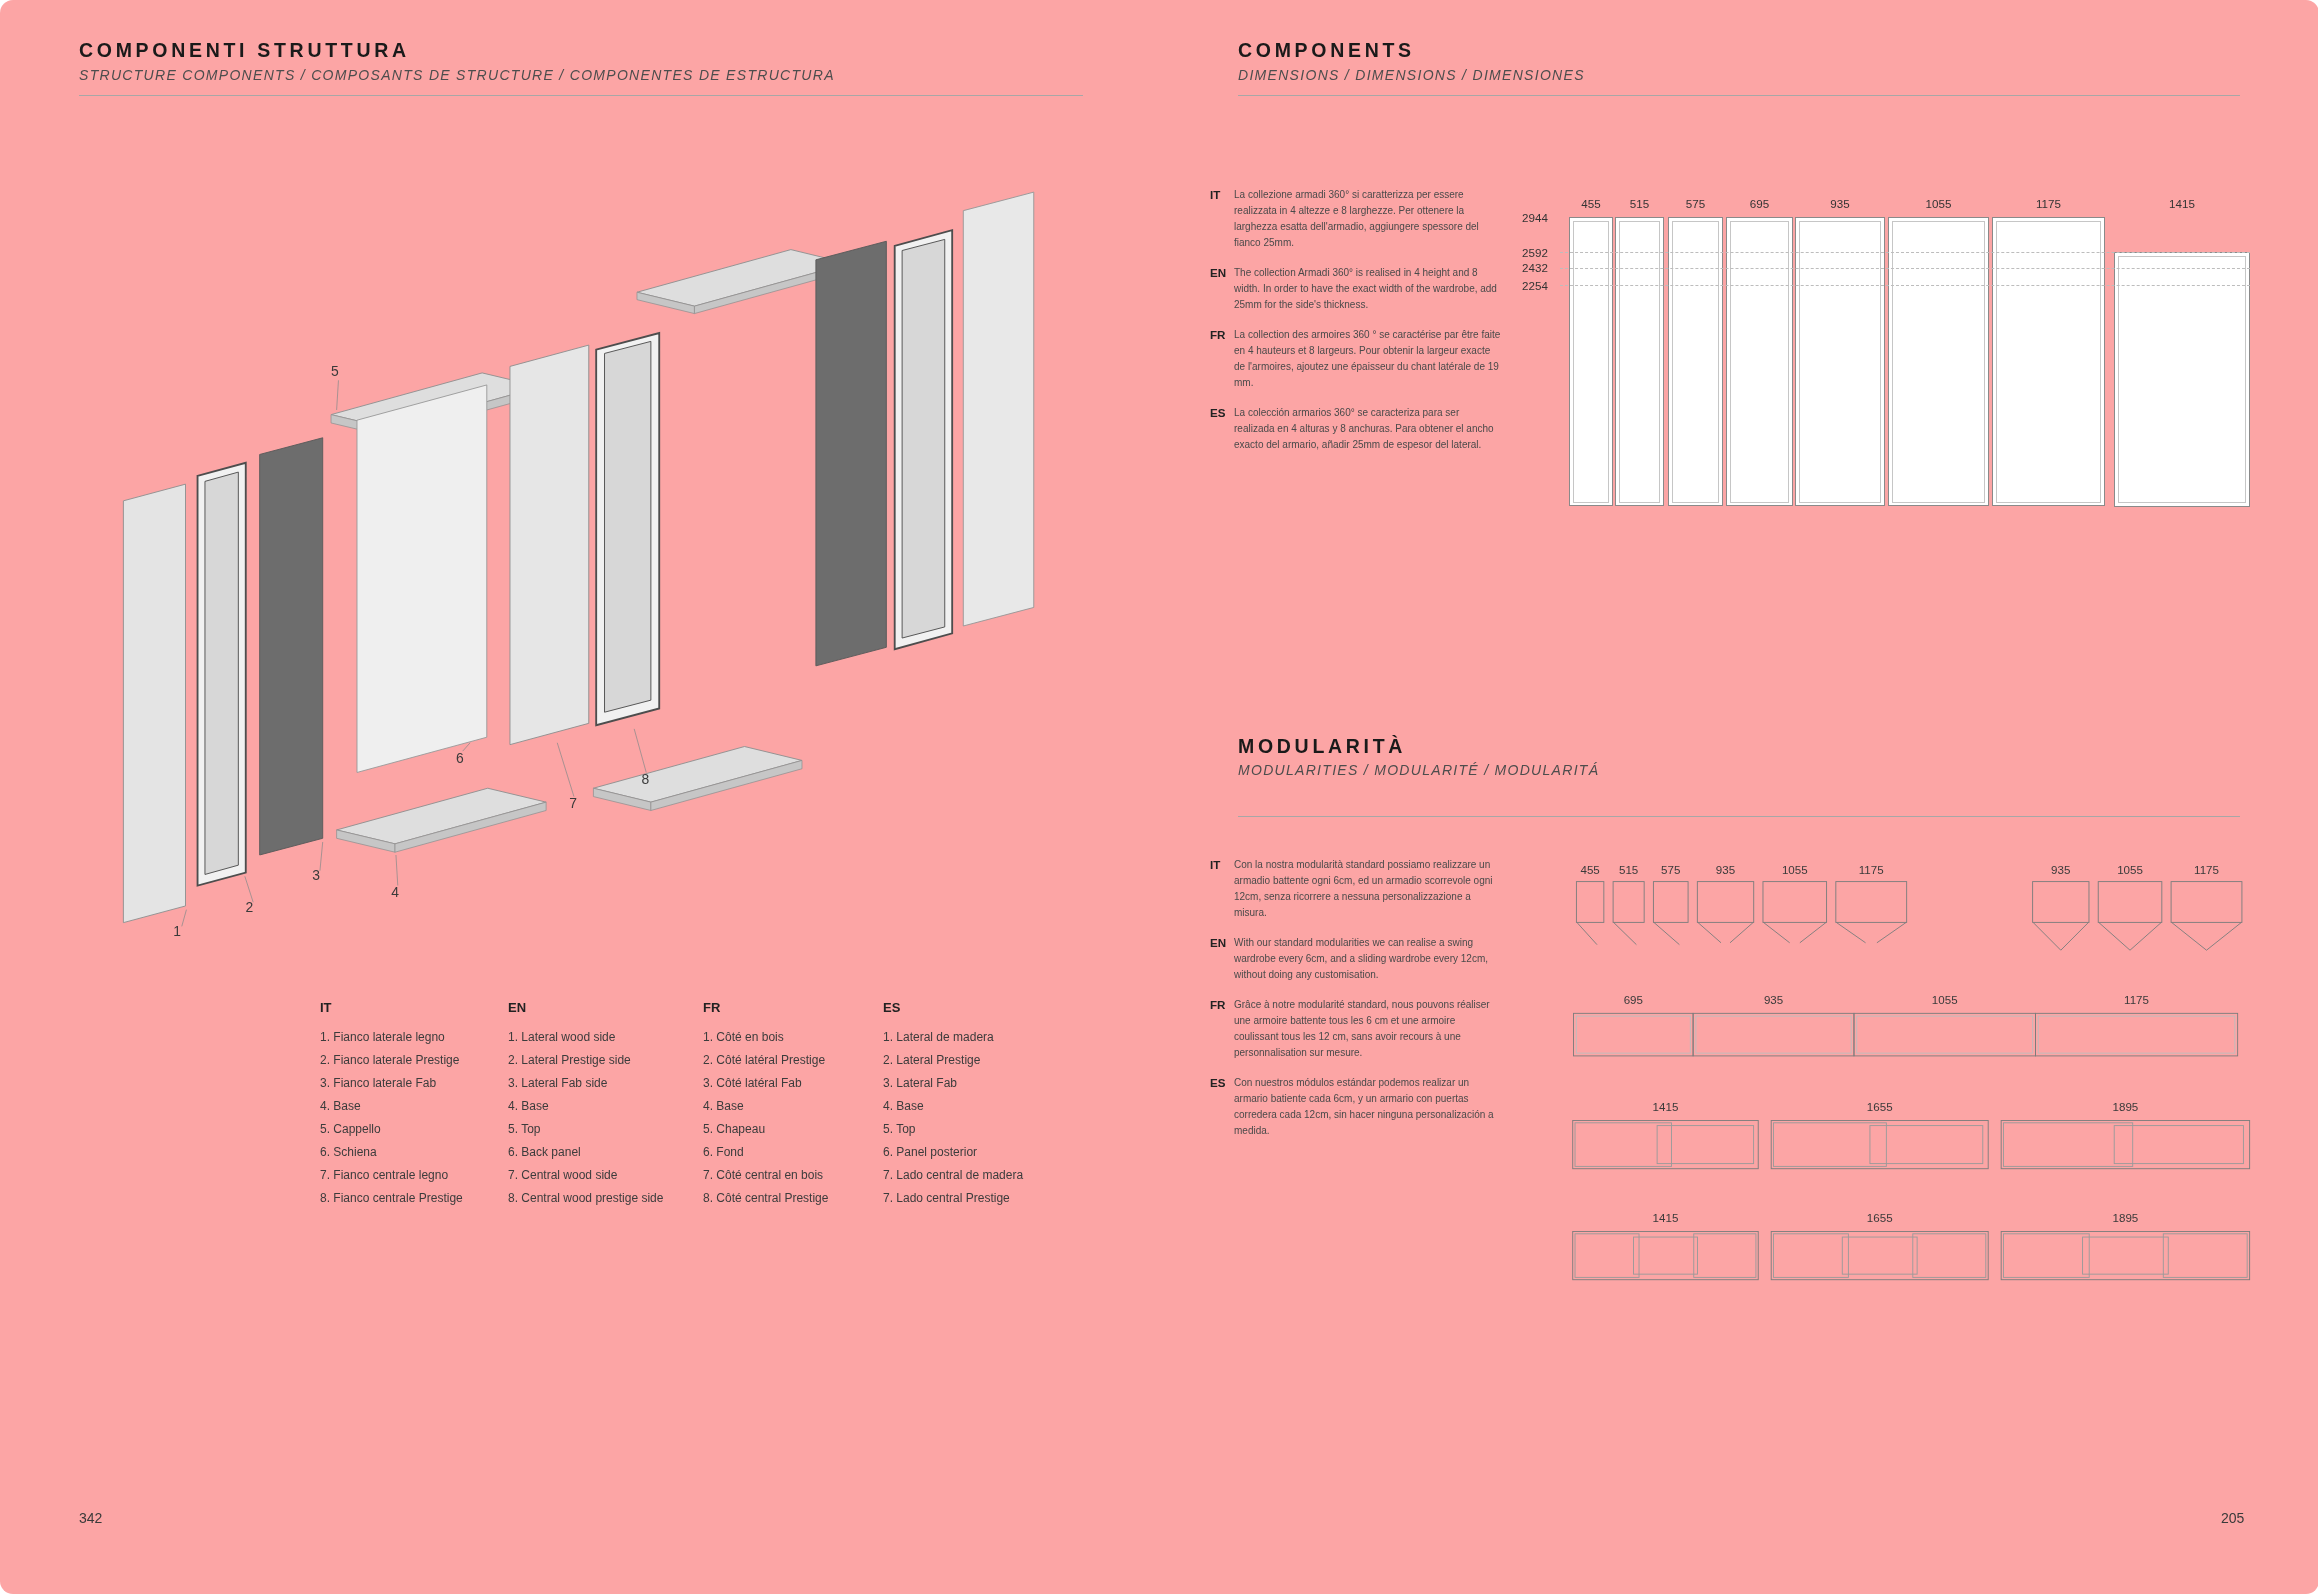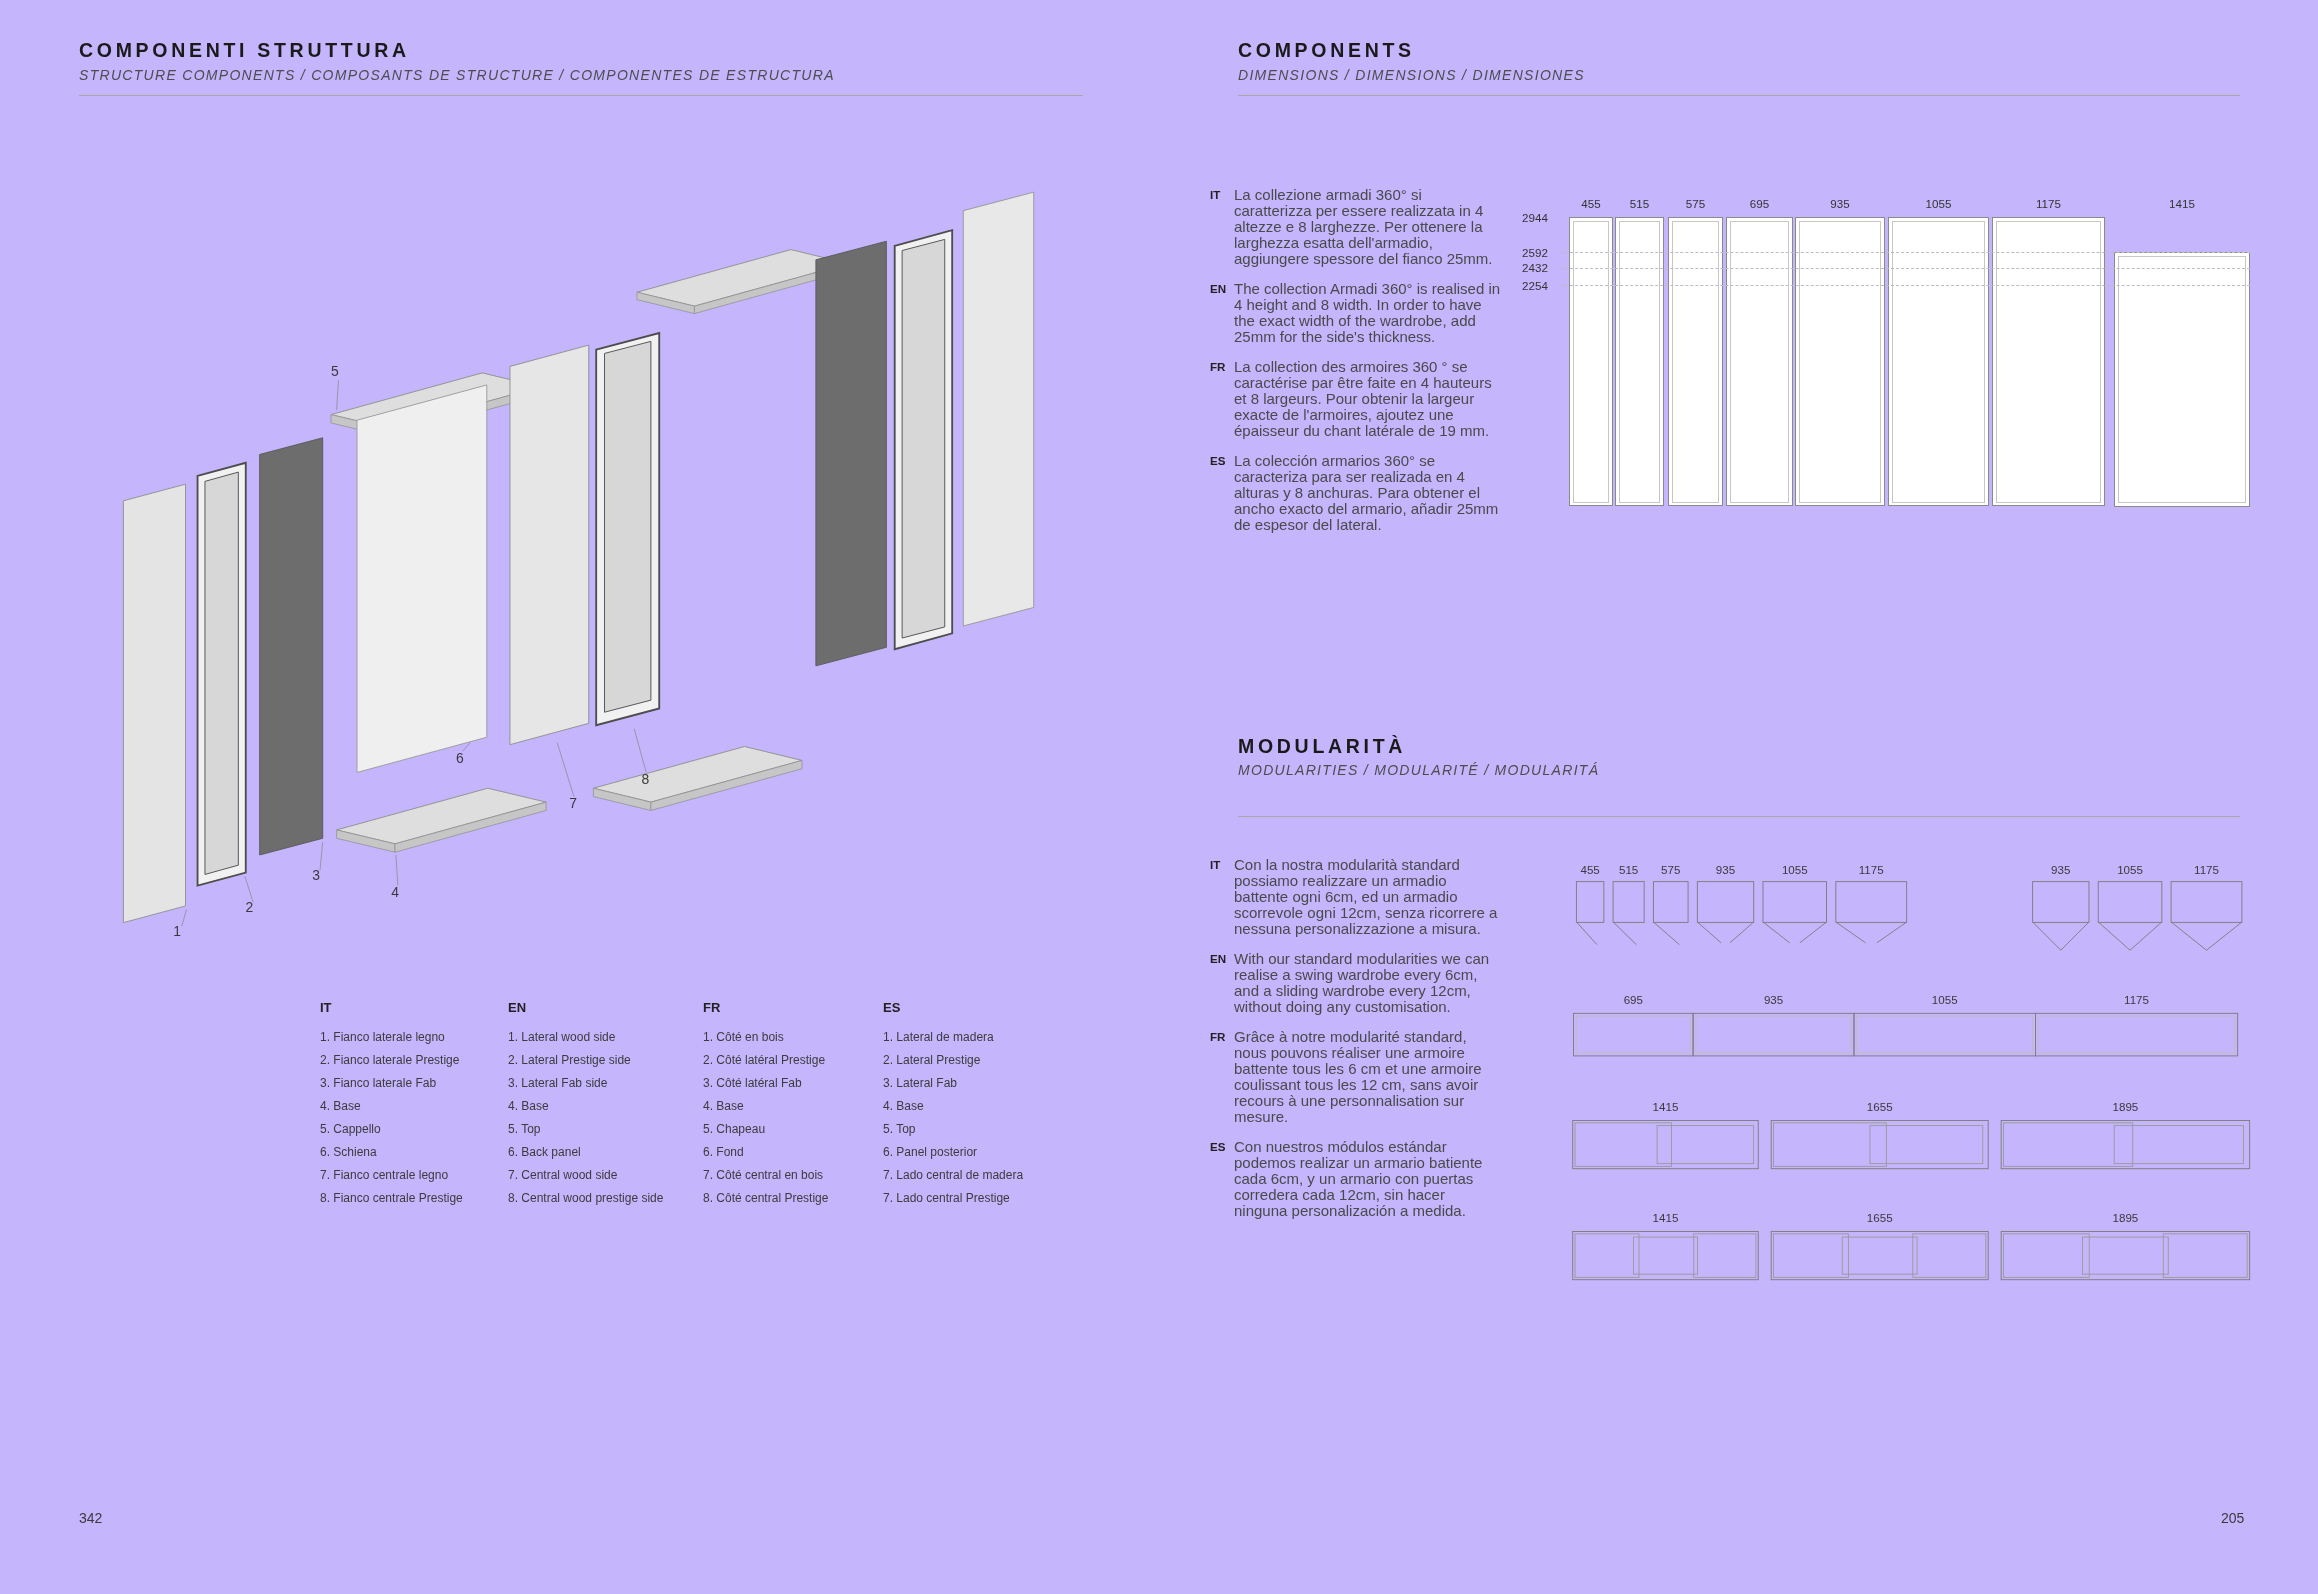--- a/index.html
+++ b/index.html
@@ -1,18 +1,18 @@
 <!DOCTYPE html>
 <html style="font-size:15px"><head>
 <meta charset="utf-8">
 <style>
   html,body { margin:0; padding:0; background:#ffffff; }
   .spread {
-    position:relative; width:2319px; height:1594px; background:#c4b5fd;
-    font-family:"Liberation Sans", sans-serif; color:#1d1d1d; overflow:hidden;
+    position:relative; width:2319px; height:1594px; background:#fca5a5;
+    font-family:"Liberation Sans", sans-serif; color:#1d1d1d; overflow:hidden;border-radius:13px;
   }
   .abs { position:absolute; }
   .page-title { font-size:19.5px; font-weight:700; letter-spacing:3.7px; color:#1a1a1a; white-space:nowrap; }
   .page-subtitle { font-size:14px; font-style:italic; letter-spacing:1.3px; color:#4d4d4d; white-space:nowrap; }
   .rule { height:0; border-top:0.9px solid #a7a7a7; }
   .pagenum { font-size:14px; color:#3a3a3a; }
 
   
   .legend { display:flex; }
   .legend-col { box-sizing:border-box; }
@@ -20,21 +20,21 @@
   .legend-col:nth-child(2){ width:195px; }
   .legend-col:nth-child(3){ width:180px; }
   .legend-col:nth-child(4){ width:204px; }
   .legend-lang { font-size:13px; font-weight:700; color:#222; margin-bottom:11px; }
   .legend-item { font-size:12px; color:#3c3c3c; line-height:23px; white-space:nowrap; }
 
   
   .paras { }
   .para-block { display:flex; margin-bottom:14px; }
   .para-lang { width:24px; flex:0 0 24px; font-size:11.6px; font-weight:700; color:#222; line-height:16px; }
-  .para-text { flex:1; font-size:15px; color:#4a4a4a; line-height:16px; }
+  .para-text { flex:1; font-size:10px; color:#4a4a4a; line-height:16px; }
 
   
   .dim-diagram { position:absolute; }
   .dim-top-label { position:absolute; top:0; text-align:center; font-size:11.6px; color:#333; }
   .dim-rect { position:absolute; box-sizing:border-box; border:0.9px solid #8a8a8a; background:#ffffff; }
   .dim-rect-inner { position:absolute; left:2.8px; right:2.8px; top:2.8px; bottom:2.8px; border:0.9px solid #c6c6c6; }
   .dim-dash { position:absolute; height:0; border-top:0.9px dashed #bdbdbd; z-index:2; }
   .dim-height-label { position:absolute; left:-59px; width:50px; text-align:center; font-size:11.6px; color:#333; }
 
   

